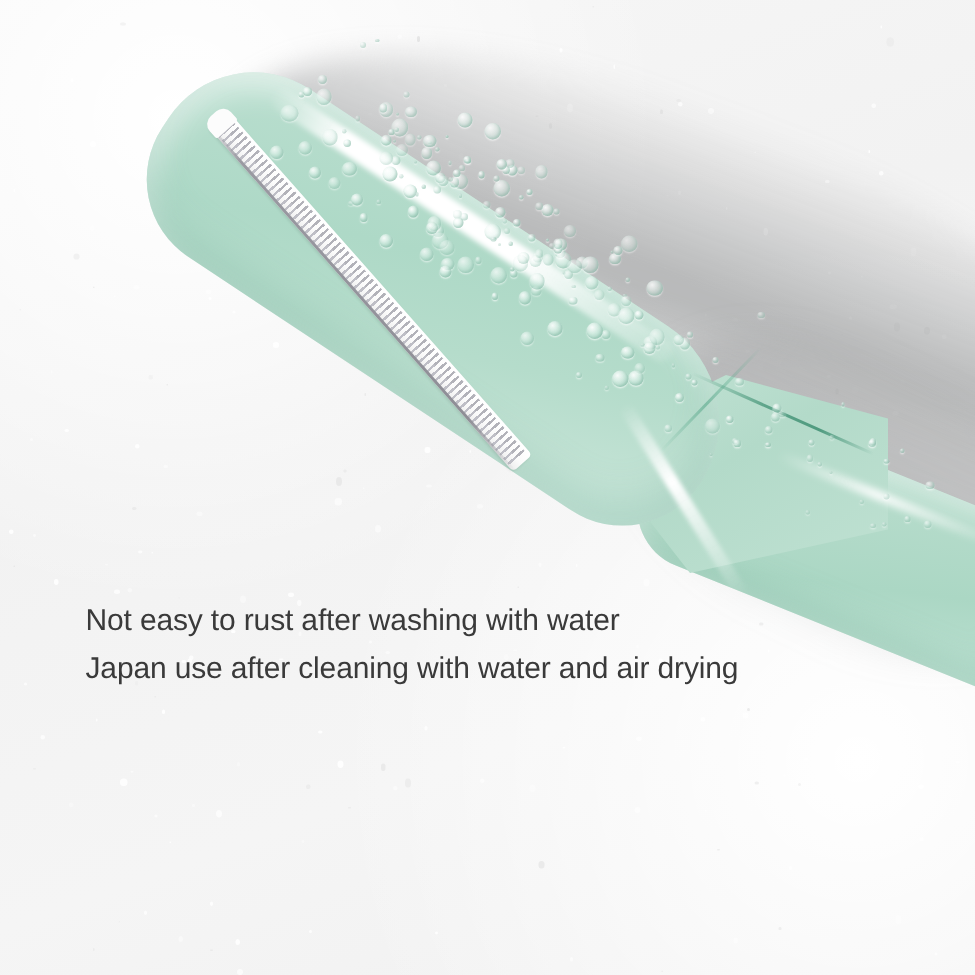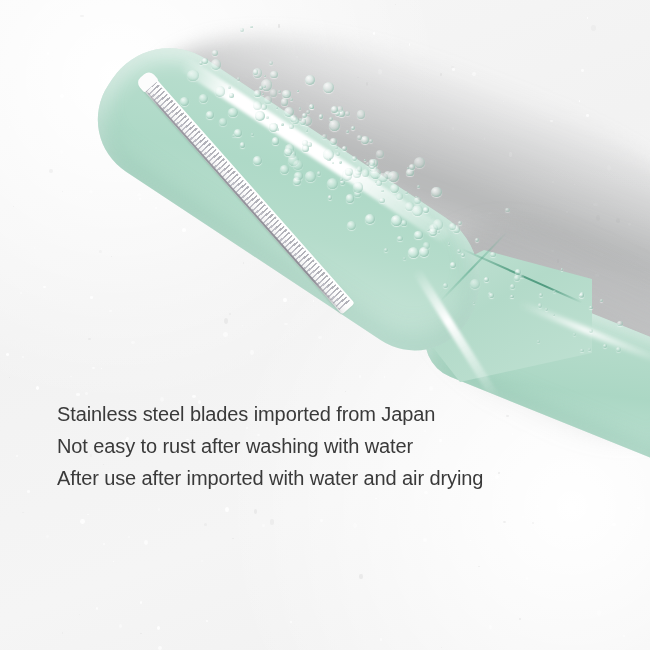--- a/index.html
+++ b/index.html
@@ -602,18 +602,17 @@
         <div class="drop" style="left:573.0px;top:333.0px;width:2.8px;height:2.8px;opacity:0.56"></div>
         <div class="drop" style="left:538.8px;top:292.9px;width:4.5px;height:4.5px;opacity:0.77"></div>
         <div class="drop" style="left:578.9px;top:292.7px;width:5.2px;height:5.2px;opacity:0.89"></div>
         <div class="drop" style="left:615.9px;top:347.1px;width:5.2px;height:5.2px;opacity:0.60"></div>
         <div class="drop" style="left:587.5px;top:348.1px;width:3.2px;height:3.2px;opacity:0.62"></div>
       </div>
   </div>
 
   <div class="copy">
     <ul class="sublist">
-      <li>Stainless steel blades imported from Japan</li>
       <li>Not easy to rust after washing with water</li>
-      <li>After use after imported with water and air drying</li>
+      <li>Japan use after cleaning with water and air drying</li>
     </ul>
   </div>
 </div>
 
 </body></html>

